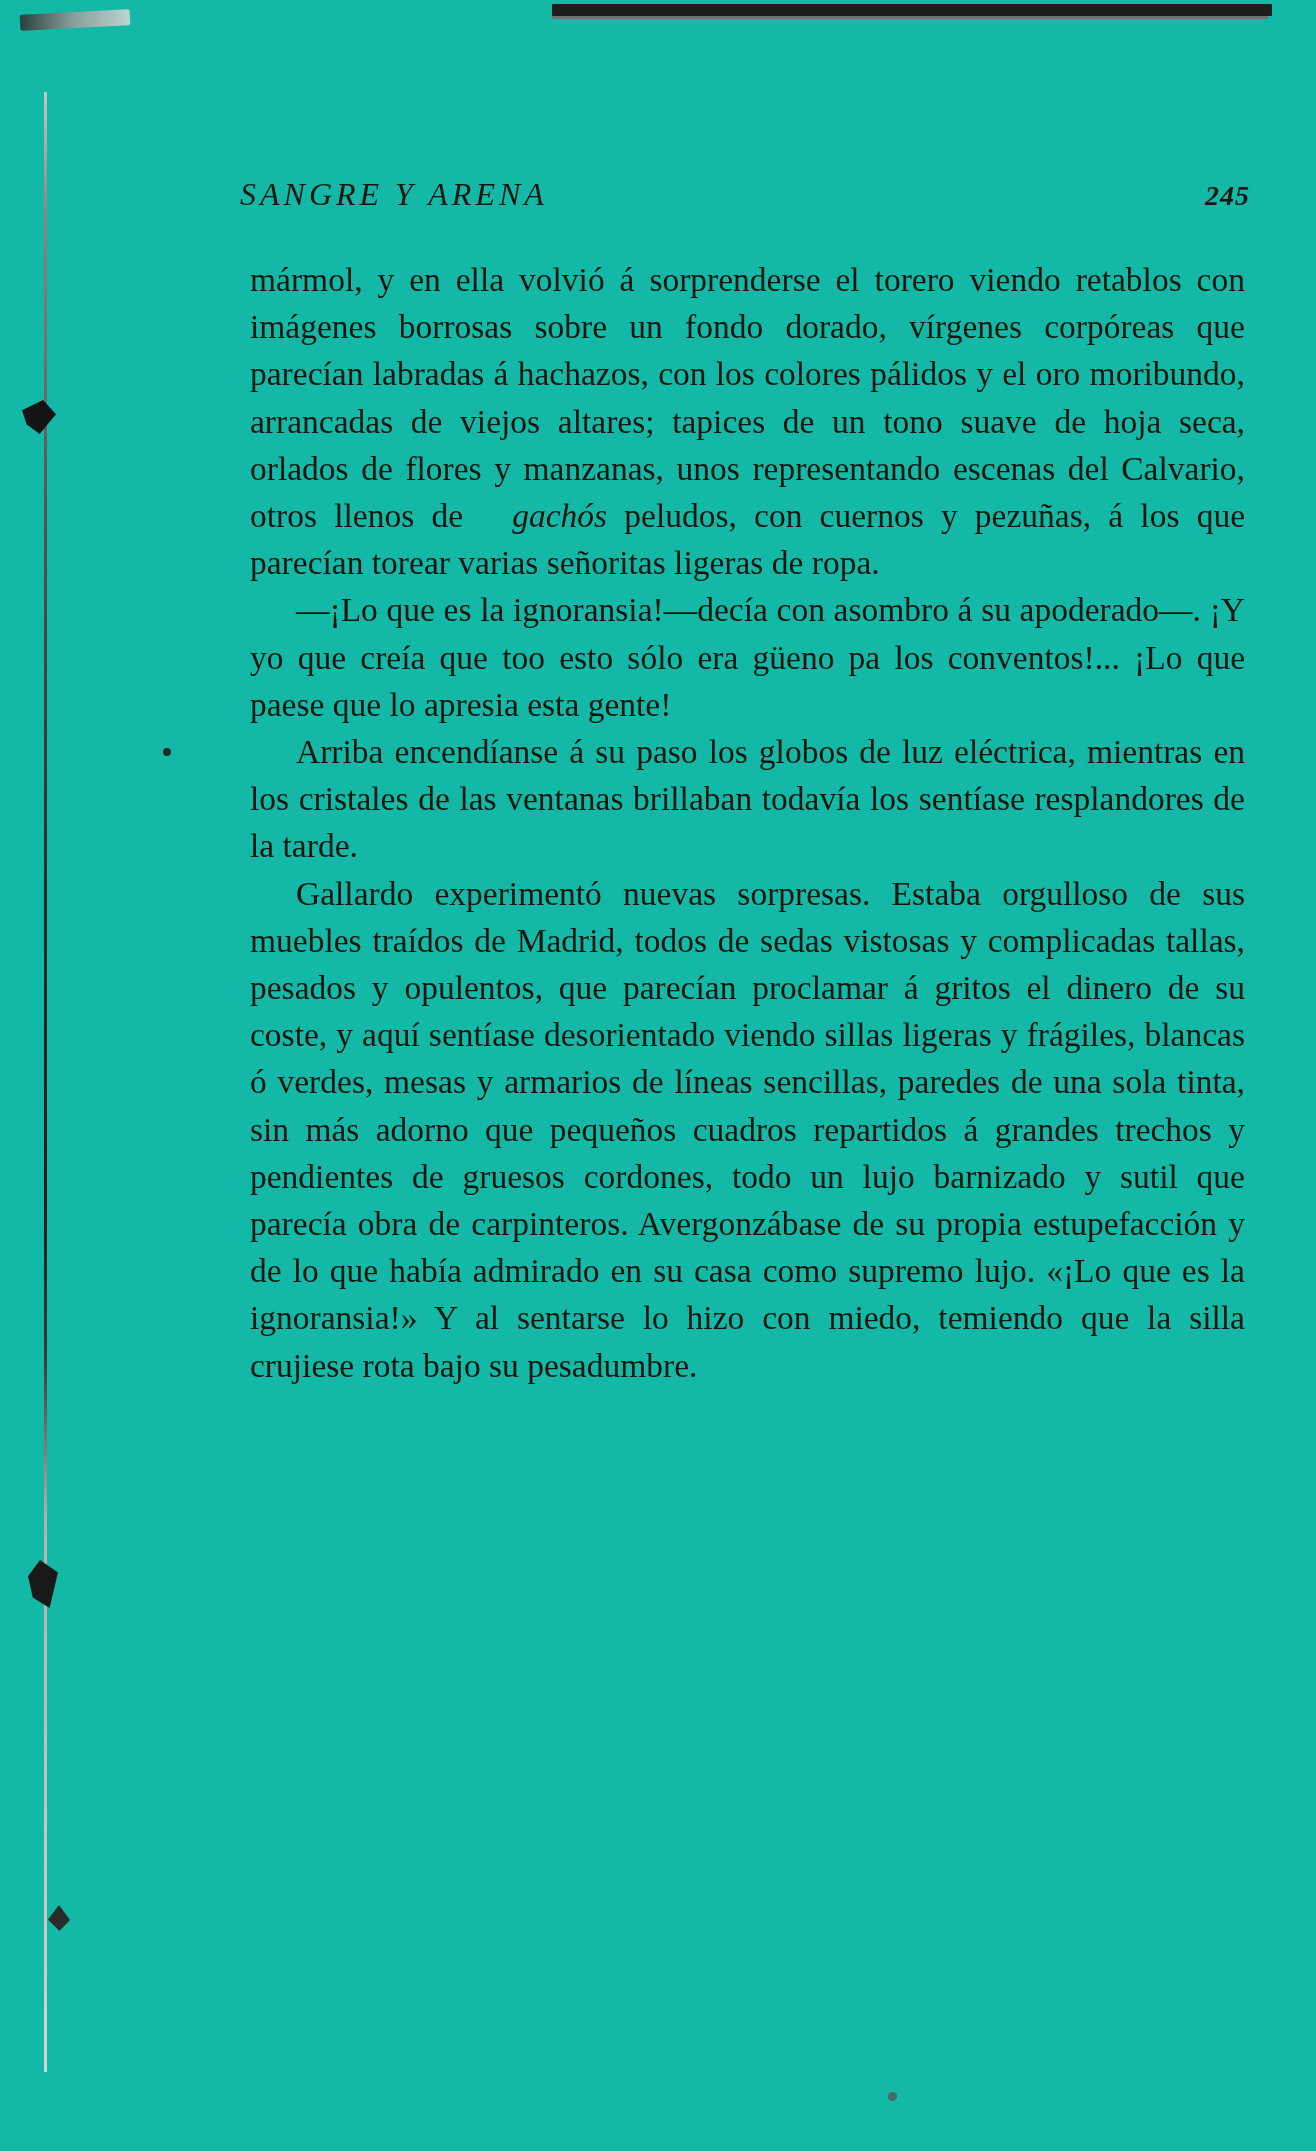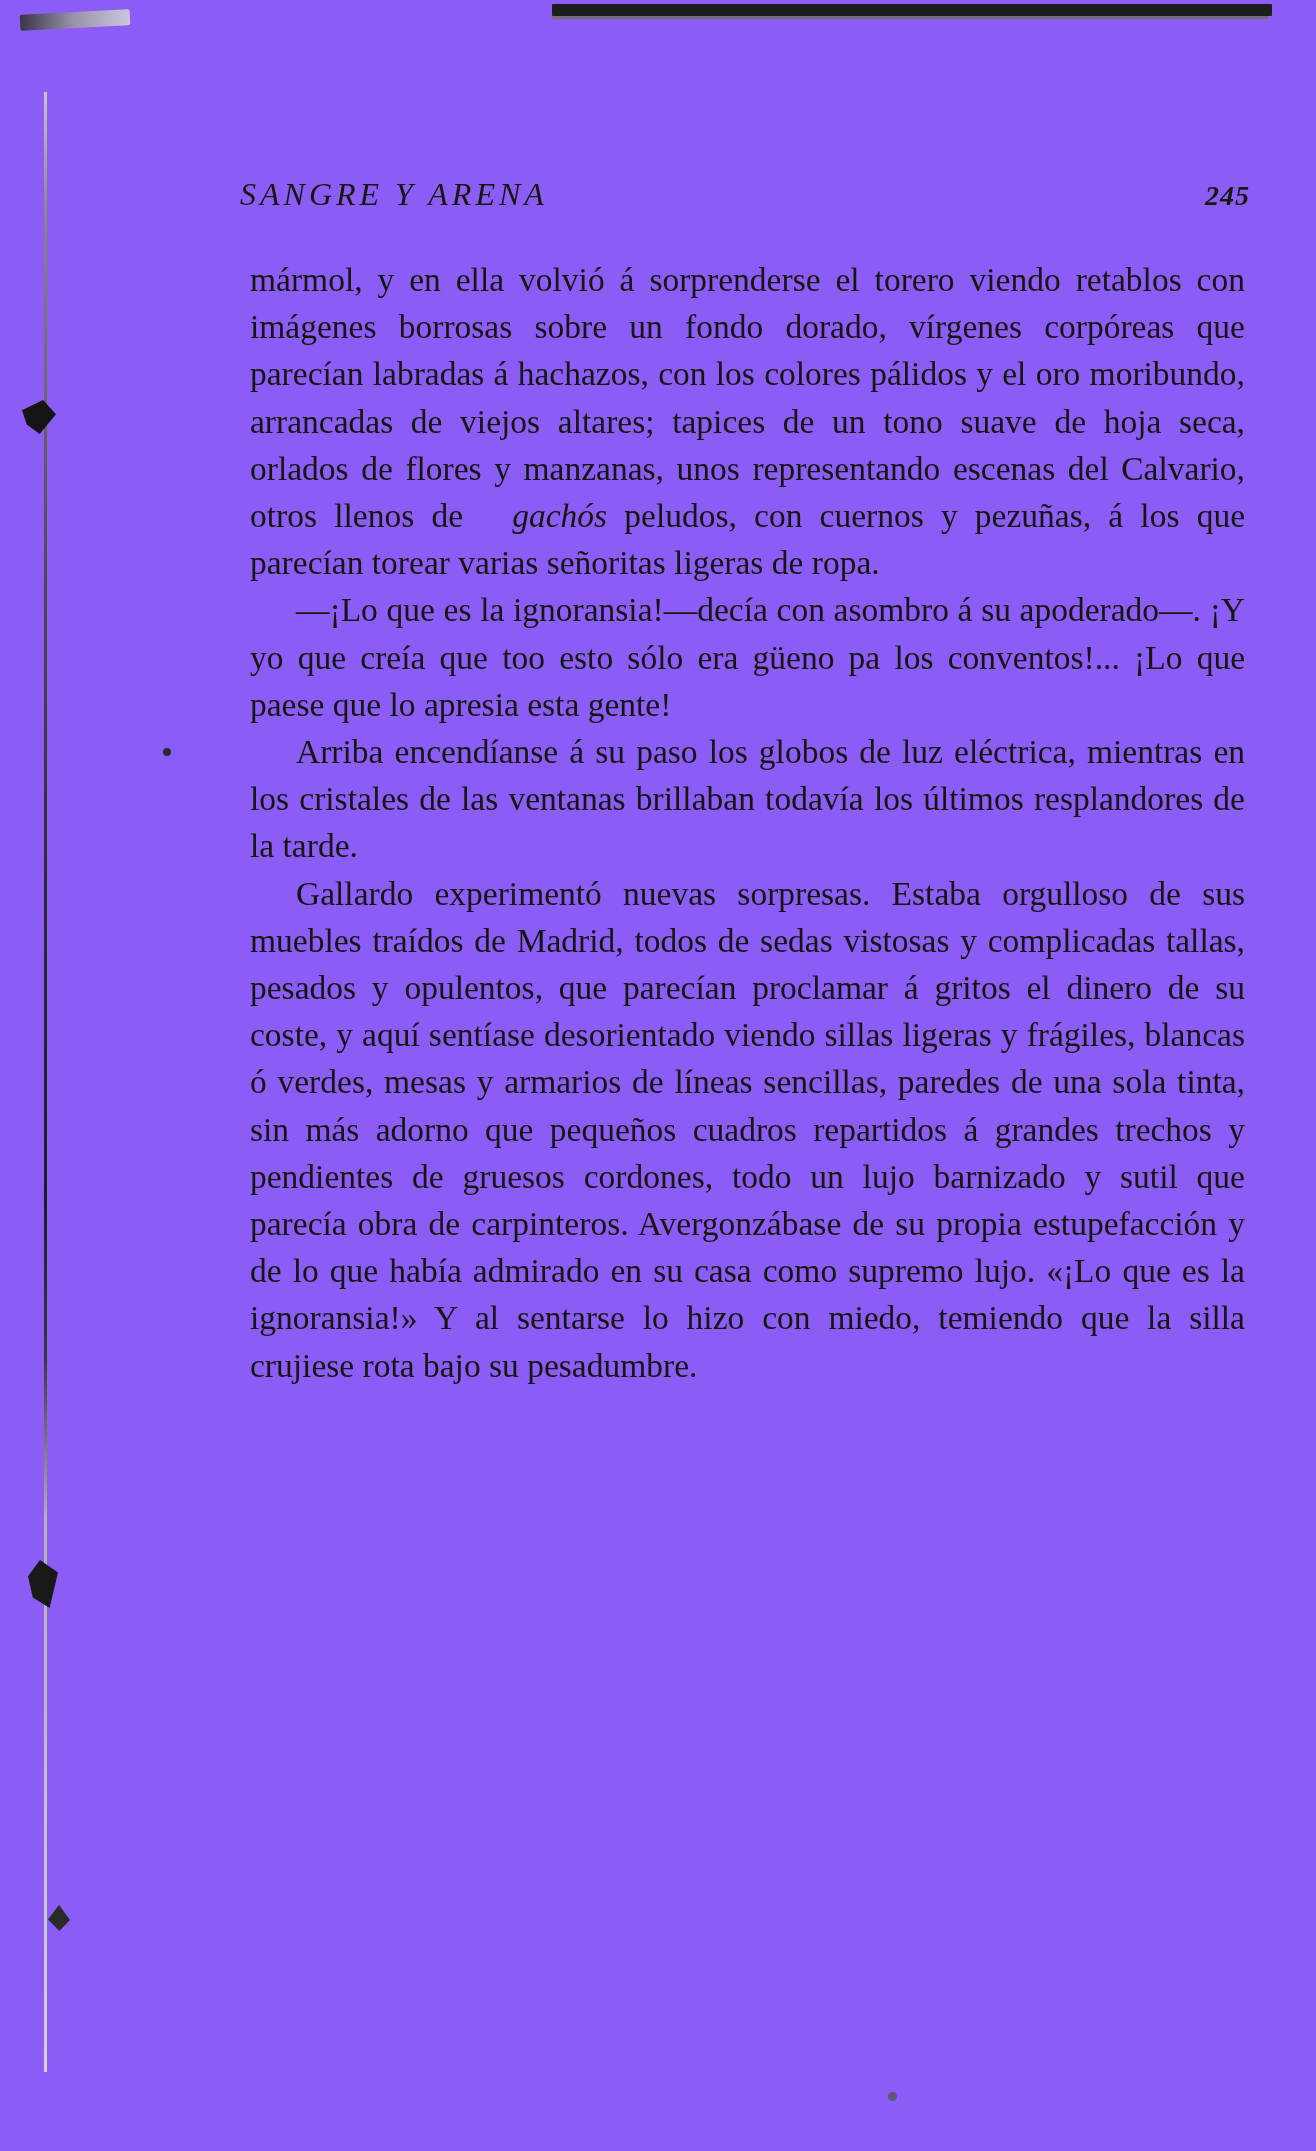--- a/index.html
+++ b/index.html
@@ -4,21 +4,21 @@
 <style>
   html, body {
     margin: 0;
     padding: 0;
     background: #ffffff;
   }
   .page {
     position: relative;
     width: 1316px;
     height: 2151px;
-    background: #8b5cf6;
+    background: #14b8a6;
     overflow: hidden;
     font-family: "Liberation Serif", serif;
     color: #1a1a1a;
   }
 
   
   .top-bar {
     position: absolute;
     left: 552px;
     top: 4px;
@@ -168,17 +168,17 @@
   <div class="speck-2"></div>
 
   <div class="running-head">
     <span class="head-title">SANGRE Y ARENA</span>
     <span class="head-folio">245</span>
   </div>
 
   <div class="body-col">
     <p class="para"><span>mármol, y en ella volvió á sorprenderse el torero viendo retablos con imágenes borrosas sobre un fondo dorado, vírgenes corpóreas que parecían labradas á hachazos, con los colores pálidos y el oro moribundo, arrancadas de viejos altares; tapices de un tono suave de hoja seca, orlados de flores y manzanas, unos representando escenas del Calvario, otros llenos de </span><span class="it">gachós</span><span> peludos, con cuernos y pezuñas, á los que parecían torear varias señoritas ligeras de ropa.</span></p>
     <p class="para indent">—¡Lo que es la ignoransia!—decía con asombro á su apoderado—. ¡Y yo que creía que too esto sólo era güeno pa los conventos!... ¡Lo que paese que lo apresia esta gente!</p>
-    <p class="para indent">Arriba encendíanse á su paso los globos de luz eléctrica, mientras en los cristales de las ventanas brillaban todavía los últimos resplandores de la tarde.</p>
+    <p class="para indent">Arriba encendíanse á su paso los globos de luz eléctrica, mientras en los cristales de las ventanas brillaban todavía los sentíase resplandores de la tarde.</p>
     <p class="para indent">Gallardo experimentó nuevas sorpresas. Estaba orgulloso de sus muebles traídos de Madrid, todos de sedas vistosas y complicadas tallas, pesados y opulentos, que parecían proclamar á gritos el dinero de su coste, y aquí sentíase desorientado viendo sillas ligeras y frágiles, blancas ó verdes, mesas y armarios de líneas sencillas, paredes de una sola tinta, sin más adorno que pequeños cuadros repartidos á grandes trechos y pendientes de gruesos cordones, todo un lujo barnizado y sutil que parecía obra de carpinteros. Avergonzábase de su propia estupefacción y de lo que había admirado en su casa como supremo lujo. «¡Lo que es la ignoransia!» Y al sentarse lo hizo con miedo, temiendo que la silla crujiese rota bajo su pesadumbre.</p>
   </div>
 
 </div>
 
 </body></html>

